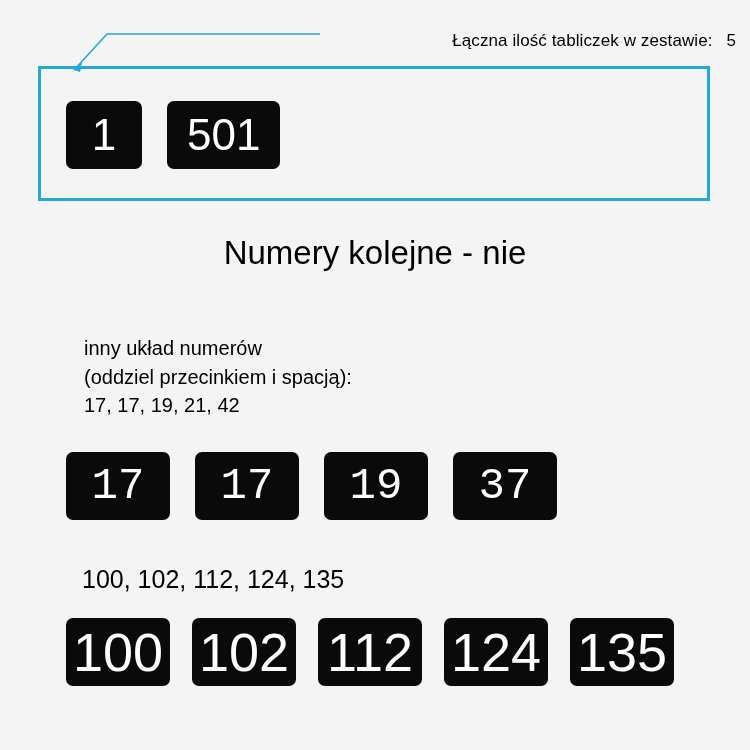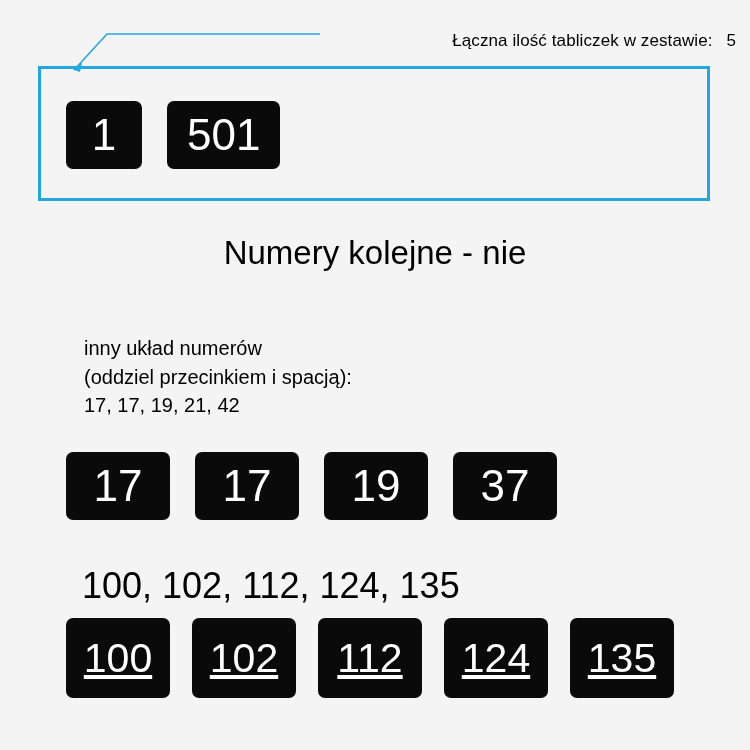--- a/index.html
+++ b/index.html
@@ -92,26 +92,26 @@
   .row-top .plate {
     height: 68px;
     font-size: 44px;
     padding: 0 20px;
     min-width: 76px;
   }
   .row-mid .plate {
     height: 68px;
     width: 104px;
     font-size: 44px;
+    font-family: Liberation Mono, monospace;
   }
   .row-bot .plate {
-    height: 80px;
+    height: 68px;
     width: 104px;
-    font-size: 41px;
-    text-decoration: underline;
+    font-size: 54px;
   }
 
   
   .caption-center {
     position: absolute;
     top: 234px;
     left: 0;
     width: 750px;
     text-align: center;
     font-size: 33px;
@@ -124,21 +124,21 @@
     font-size: 20px;
     line-height: 1.43;
     white-space: pre-line;
     margin-top: 26px;
   }
 
   .list-line {
     position: absolute;
     left: 82px;
     top: 565px;
-    font-size: 36px;
+    font-size: 25px;
   }
 </style>
 </head>
 <body>
 
 <svg class="leader-svg" viewBox="0 0 750 120">
   <polyline points="320,34 107,34 74,70" fill="none" stroke="#22a7e0" stroke-width="1.6"></polyline>
   <polygon points="74,70 82,62 80,72" fill="#22a7e0"></polygon>
 </svg>
 

